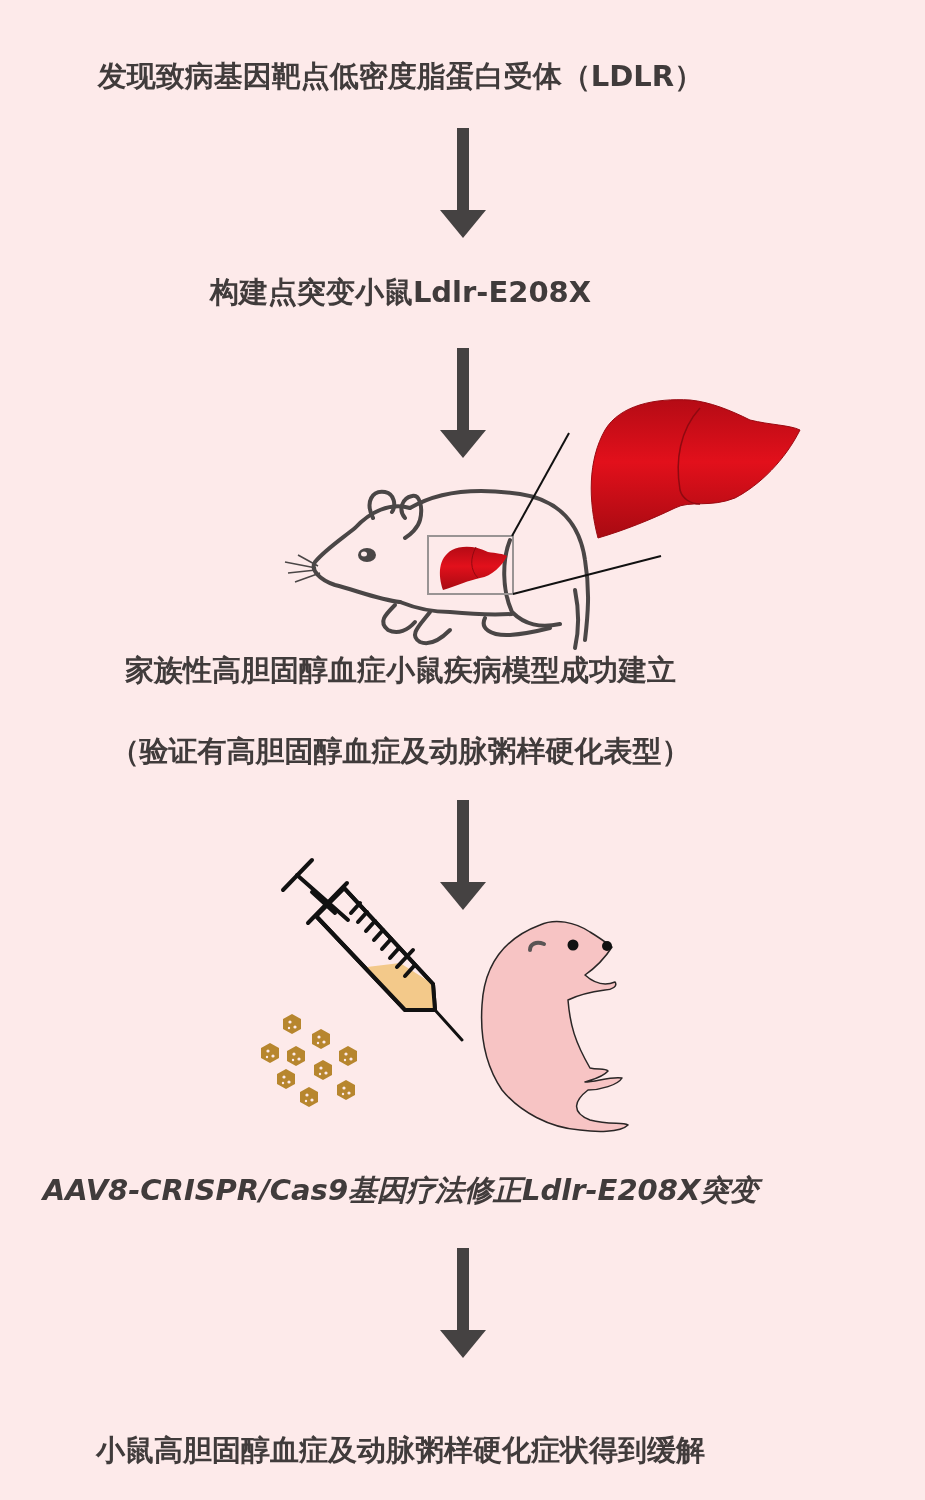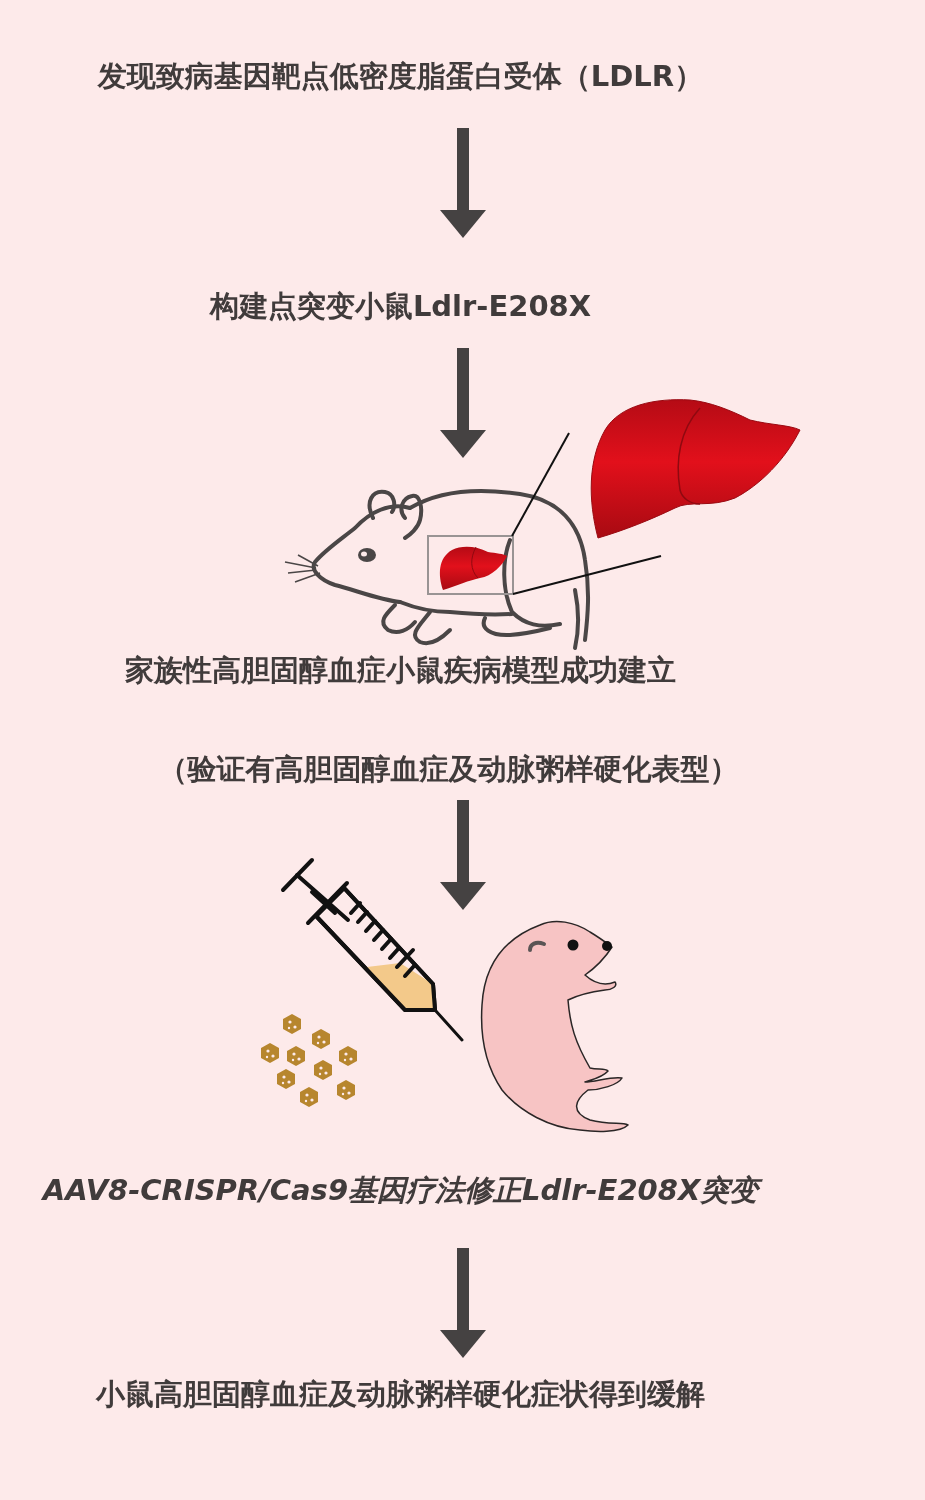--- a/index.html
+++ b/index.html
@@ -39,21 +39,21 @@
 </head>
 <body>
 
 <div class="step-text" style="top:54px;">发现致病基因靶点低密度脂蛋白受体（LDLR）</div>
 
 <svg class="arrow" style="top:128px;" width="50" height="112" viewBox="0 0 50 112">
   <rect x="19" y="0" width="12" height="84" fill="#454242"></rect>
   <polygon points="2,82 48,82 25,110" fill="#454242"></polygon>
 </svg>
 
-<div class="step-text" style="top:284px;">构建点突变小鼠Ldlr-E208X</div>
+<div class="step-text" style="top:270px;">构建点突变小鼠Ldlr-E208X</div>
 
 <svg class="arrow" style="top:348px;" width="50" height="112" viewBox="0 0 50 112">
   <rect x="19" y="0" width="12" height="84" fill="#454242"></rect>
   <polygon points="2,82 48,82 25,110" fill="#454242"></polygon>
 </svg>
 
 <svg class="illus" style="left:280px; top:390px;" width="530" height="270" viewBox="0 0 530 270">
   <defs>
     <linearGradient id="liverGrad" x1="0" y1="0" x2="0" y2="1">
       <stop offset="0" stop-color="#b50b15"></stop>
@@ -97,21 +97,21 @@
   <path d="M196,157 C190,168 190,180 198,188" fill="none" stroke="#8f0910" stroke-width="1"></path>
 
   <line x1="232" y1="146" x2="289" y2="43" stroke="#111" stroke-width="2"></line>
   <line x1="233" y1="204" x2="381" y2="166" stroke="#111" stroke-width="2"></line>
 
   <path fill="url(#liverGrad)" stroke="#9a0a12" stroke-width="1" d="M318,148 C308,110 308,70 325,40 C340,15 375,8 410,10 C430,12 450,20 470,30 C490,35 510,35 520,40 C505,70 480,95 455,108 C430,118 410,110 395,118 C370,130 345,140 318,148 Z"></path>
   <path d="M420,18 C400,40 395,70 400,100 C402,108 410,114 420,114" fill="none" stroke="#8f0910" stroke-width="1.5"></path>
 </svg>
 
 <div class="step-text" style="top:648px;">家族性高胆固醇血症小鼠疾病模型成功建立</div>
-<div class="step-text" style="top:747px;margin-left:48px;">（验证有高胆固醇血症及动脉粥样硬化表型）</div>
+<div class="step-text" style="top:729px;">（验证有高胆固醇血症及动脉粥样硬化表型）</div>
 
 <svg class="arrow" style="top:800px;" width="50" height="112" viewBox="0 0 50 112">
   <rect x="19" y="0" width="12" height="84" fill="#454242"></rect>
   <polygon points="2,82 48,82 25,110" fill="#454242"></polygon>
 </svg>
 
 <svg class="illus" style="left:250px; top:850px;" width="400" height="300" viewBox="0 0 400 300">
 
   <g stroke="#111" stroke-width="4" fill="none" stroke-linecap="round">
 
@@ -202,13 +202,13 @@
   </g>
 </svg>
 
 <div class="step-text" style="top:1168px;font-style:italic;">AAV8-CRISPR/Cas9基因疗法修正Ldlr-E208X突变</div>
 
 <svg class="arrow" style="top:1248px;" width="50" height="112" viewBox="0 0 50 112">
   <rect x="19" y="0" width="12" height="84" fill="#454242"></rect>
   <polygon points="2,82 48,82 25,110" fill="#454242"></polygon>
 </svg>
 
-<div class="step-text" style="top:1372px;">小鼠高胆固醇血症及动脉粥样硬化症状得到缓解</div>
+<div class="step-text" style="top:1428px;">小鼠高胆固醇血症及动脉粥样硬化症状得到缓解</div>
 
 </body></html>

